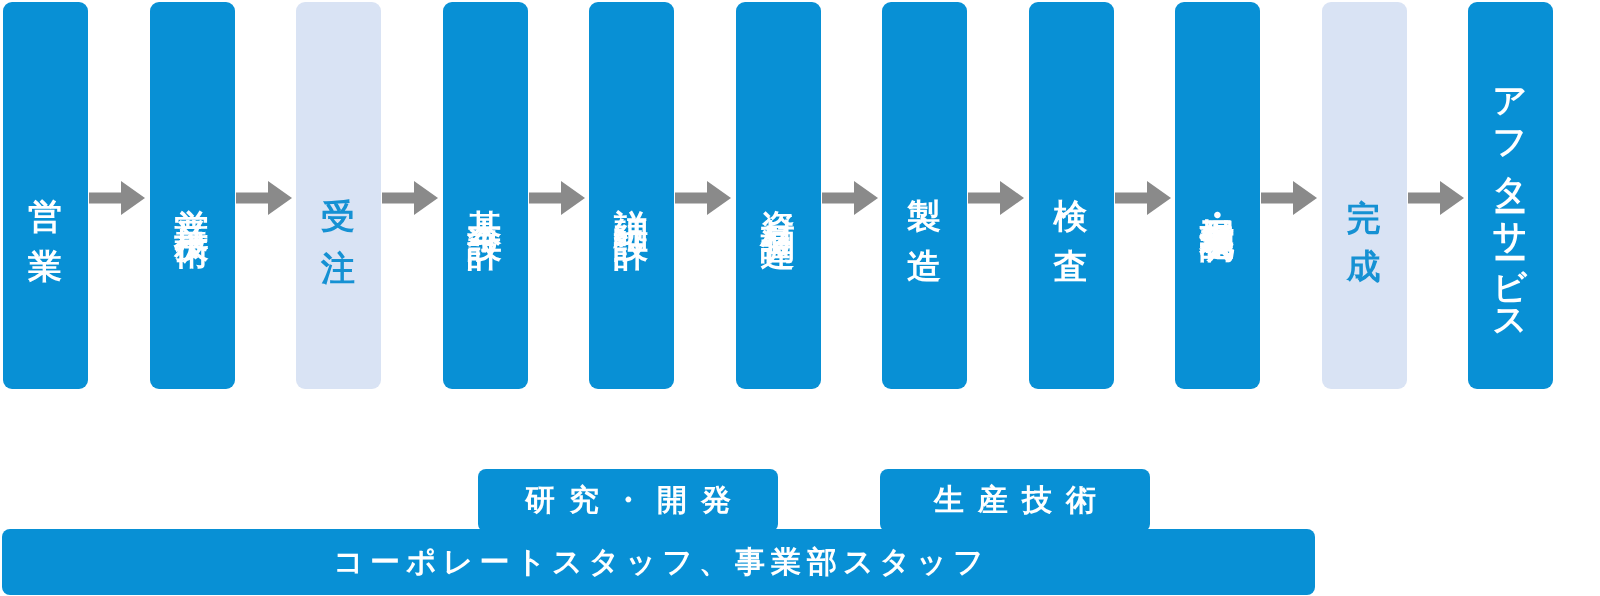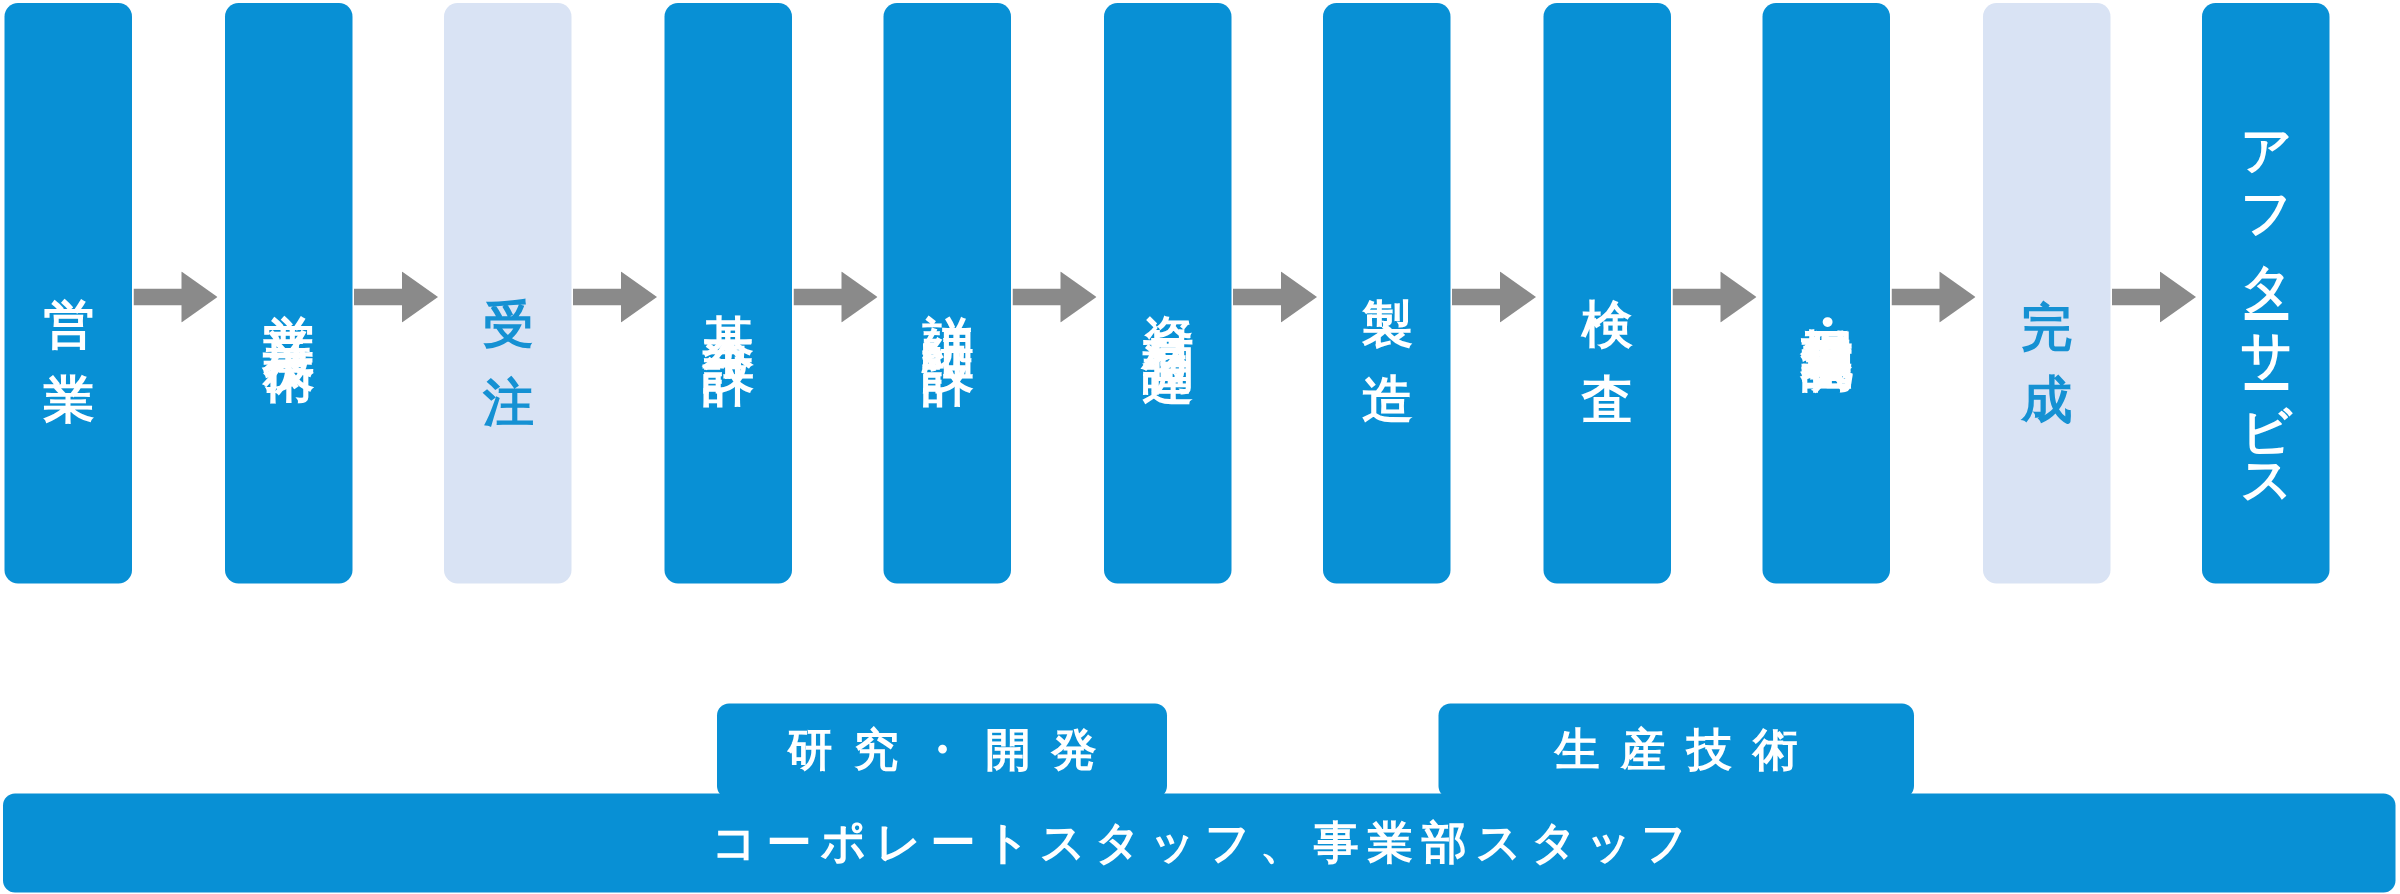--- a/index.html
+++ b/index.html
@@ -61,26 +61,26 @@
   }
   .support-box .htext{
     font-size:30px;
     font-weight:bold;
     color:var(--white);
     letter-spacing:14px;
     text-indent:14px; 
     white-space:nowrap;
   }
   .box-rd{left:478px;top:457px;width:300px;height:63px;}
-  .box-pe{left:959px;top:457px;width:317px;height:63px;}
+  .box-pe{left:880px;top:457px;width:270px;height:63px;}
   
   .bottom-bar{
     position:absolute;
     left:2px;top:529px;
-    width:1595px;height:66px;
+    width:1313px;height:66px;
     background:var(--primary);
     border-radius:8px;
     display:flex;
     align-items:center;
     justify-content:center;
     text-align:center;
   }
   .bottom-bar .htext{
     font-size:30px;
     font-weight:bold;

